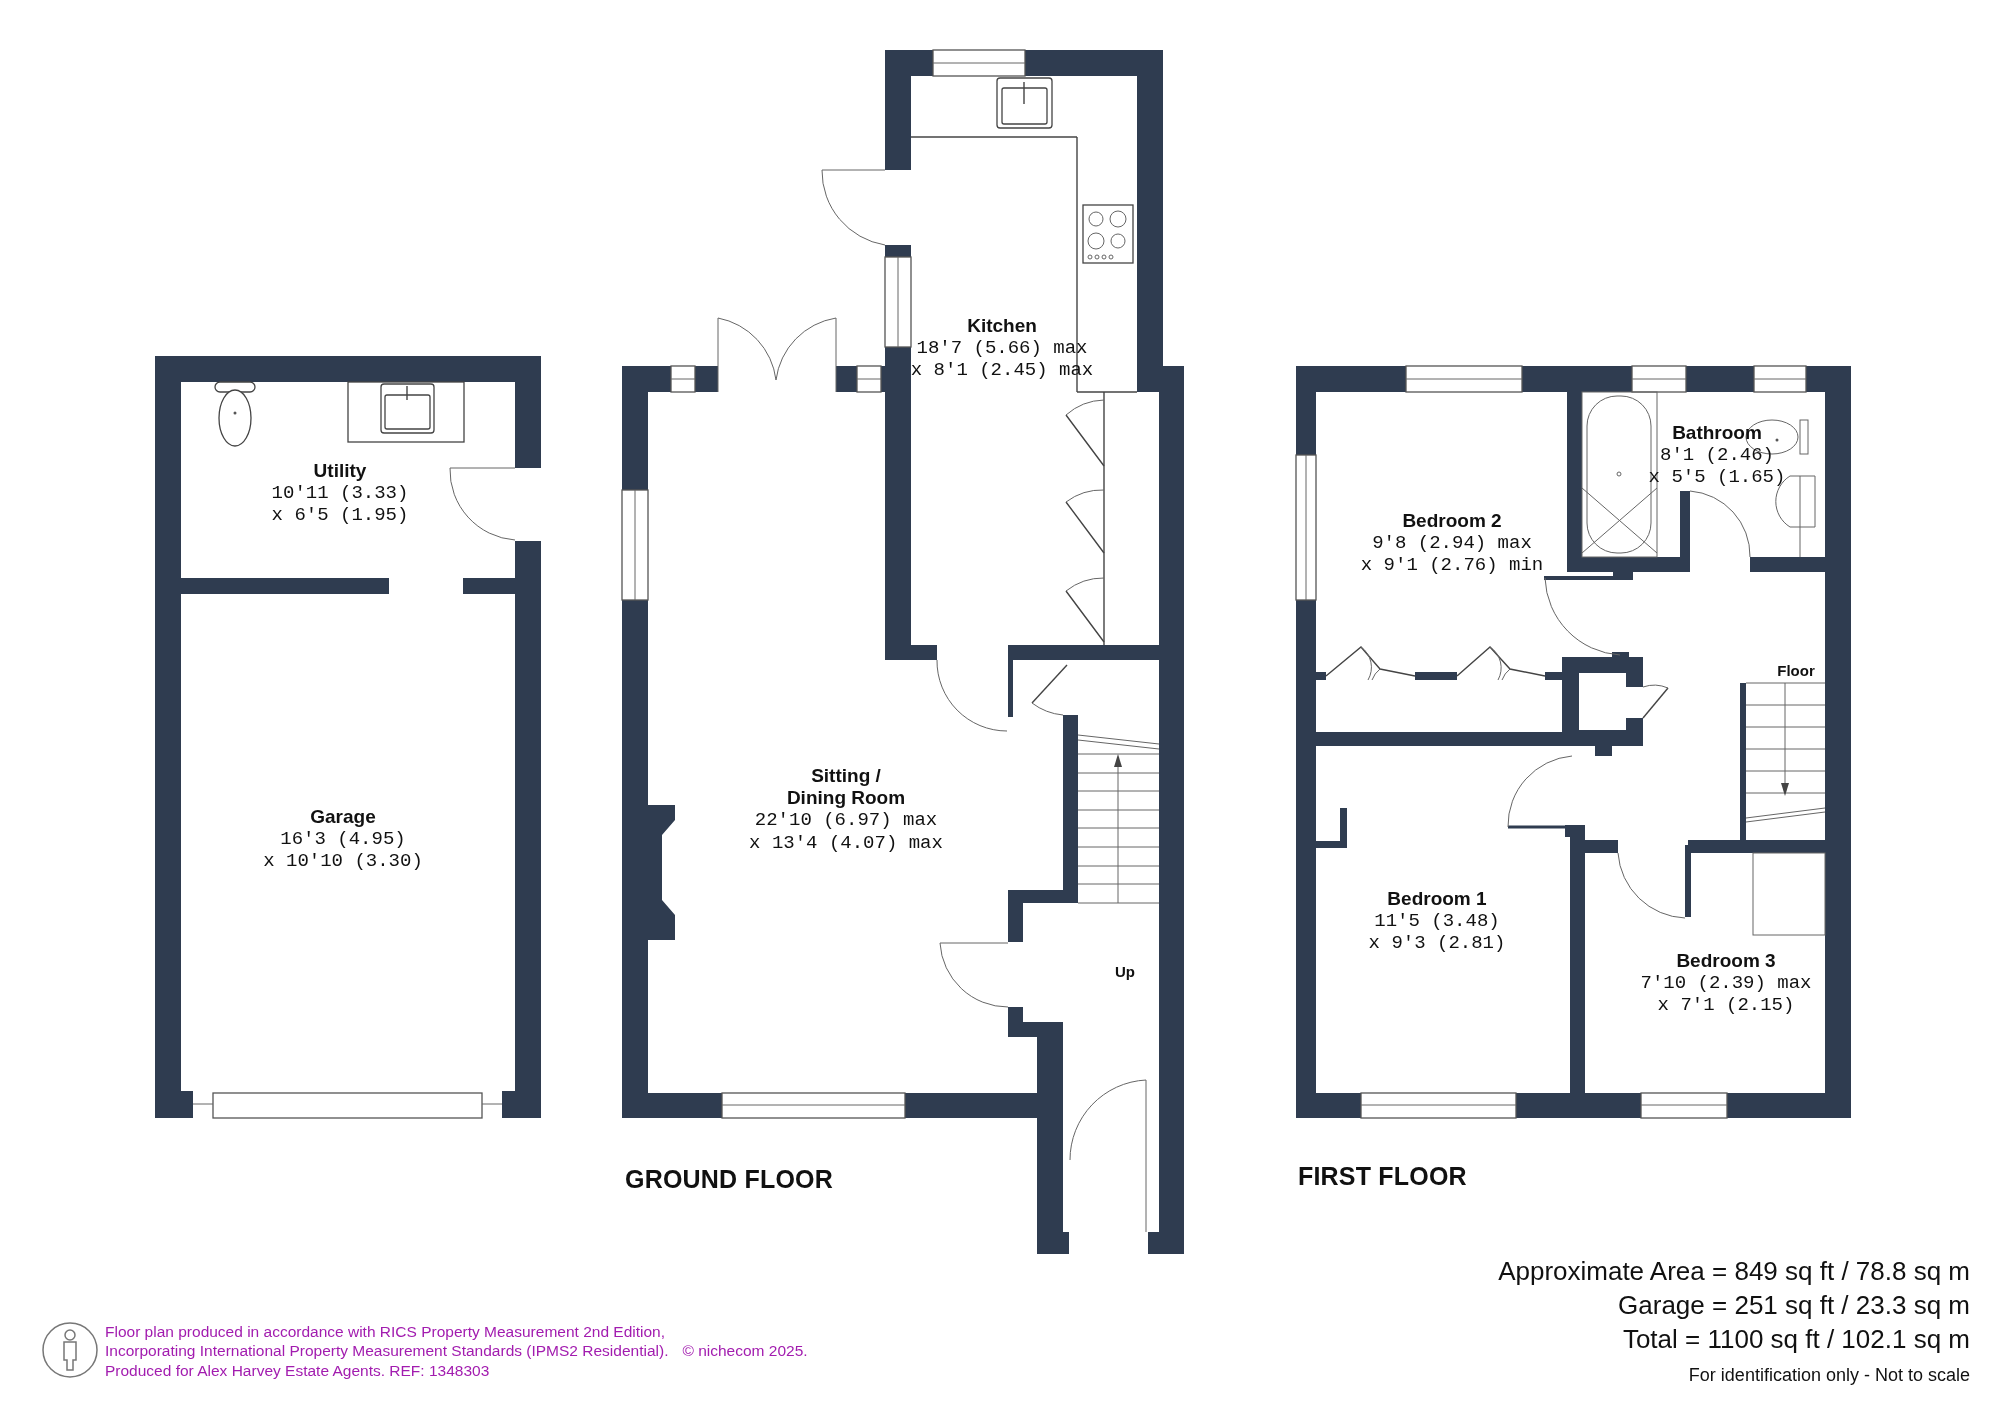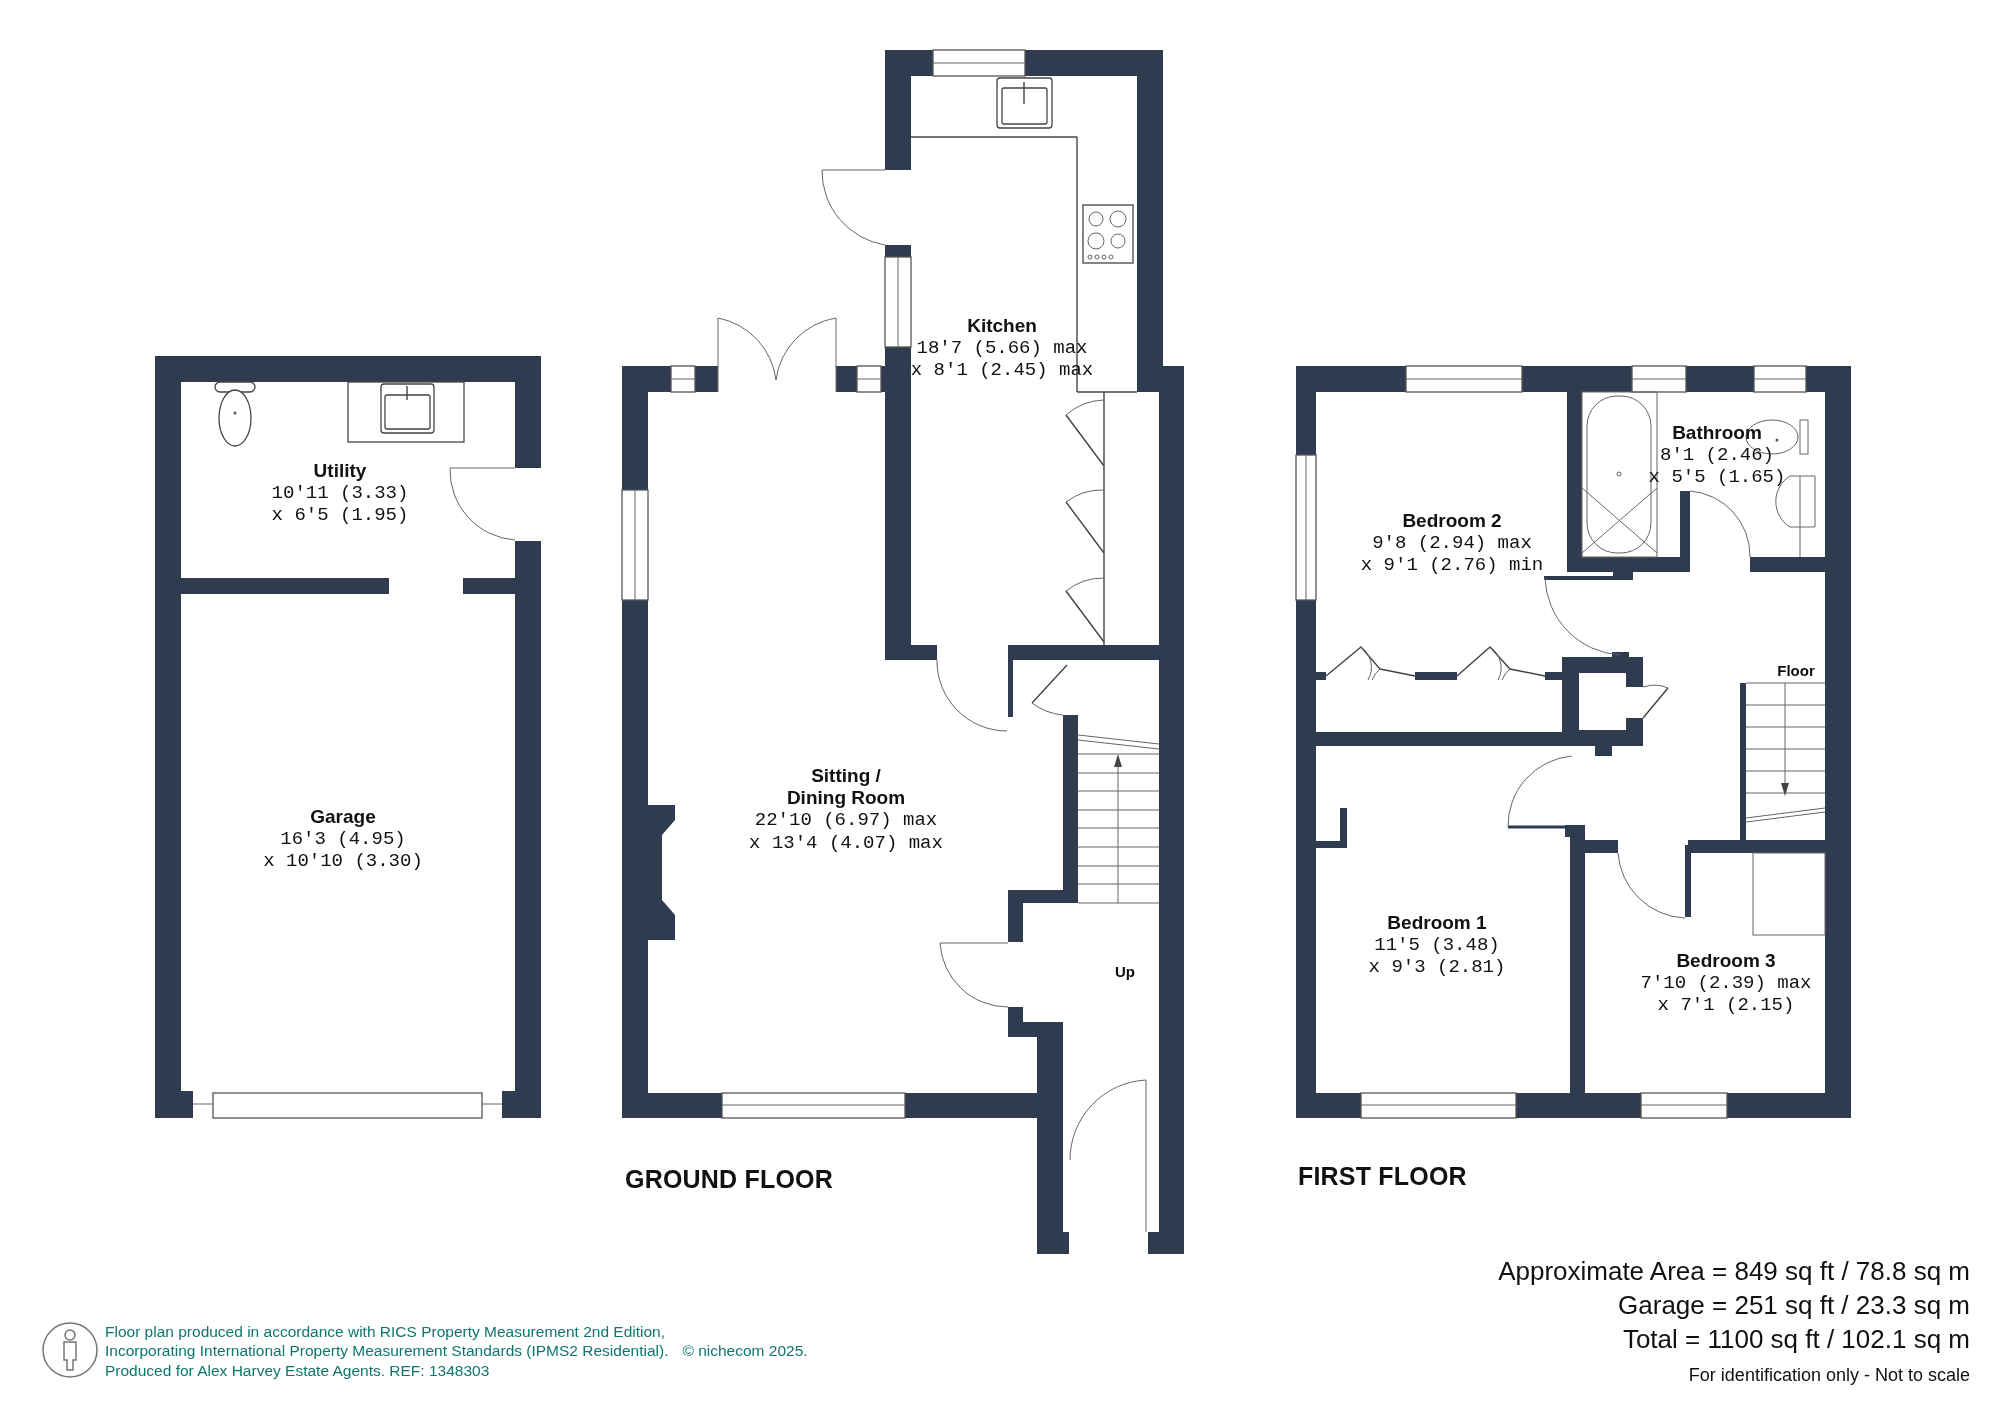--- a/index.html
+++ b/index.html
@@ -10,21 +10,21 @@
   .thin { stroke:#666; stroke-width:1; fill:none; }
   .win { fill:#ffffff; stroke:#555; stroke-width:1.3; }
   .fix { fill:#fff; stroke:#444; stroke-width:1.3; }
   .label { position:absolute; text-align:center; transform:translateX(-50%); line-height:1.17; white-space:nowrap; }
   .label .name { font-weight:bold; font-size:19px; }
   .label .dim { font-size:19px;font-family:Liberation Mono, monospace; }
   .floor-title { position:absolute; font-weight:bold; font-size:25px; letter-spacing:0.2px; }
   .small-lbl { position:absolute; font-weight:bold; font-size:15px; transform:translateX(-50%); }
   .areas { position:absolute; right:30px; top:1255px; text-align:right; font-size:26px; line-height:1.3; }
   .areas .note { font-size:18px; margin-top:8px; }
-  .footer { position:absolute; left:105px; top:1322px; font-size:15.5px; color:#0f766e; line-height:1.25; }
+  .footer { position:absolute; left:105px; top:1322px; font-size:15.5px; color:#a21caf; line-height:1.25; }
   .footer span.copy { margin-left:14px; }
   .person-icon { position:absolute; left:40px; top:1320px; width:60px; height:60px; }
 </style>
 </head>
 <body>
 
 <svg id="plan" viewBox="0 0 2000 1414" xmlns="http://www.w3.org/2000/svg">
 
   <g>
     <rect class="wall" x="155" y="356" width="386" height="26"></rect>
@@ -286,21 +286,21 @@
 <div class="label" style="left:1452px; top:510px;">
   <div class="name">Bedroom 2</div>
   <div class="dim">9'8 (2.94) max</div>
   <div class="dim">x 9'1 (2.76) min</div>
 </div>
 <div class="label" style="left:1717px; top:422px;">
   <div class="name">Bathroom</div>
   <div class="dim">8'1 (2.46)</div>
   <div class="dim">x 5'5 (1.65)</div>
 </div>
-<div class="label" style="left:1437px; top:912px;">
+<div class="label" style="left:1437px; top:888px;">
   <div class="name">Bedroom 1</div>
   <div class="dim">11'5 (3.48)</div>
   <div class="dim">x 9'3 (2.81)</div>
 </div>
 <div class="label" style="left:1726px; top:950px;">
   <div class="name">Bedroom 3</div>
   <div class="dim">7'10 (2.39) max</div>
   <div class="dim">x 7'1 (2.15)</div>
 </div>
 <div class="small-lbl" style="left:1796px; top:662px;">Floor</div>

